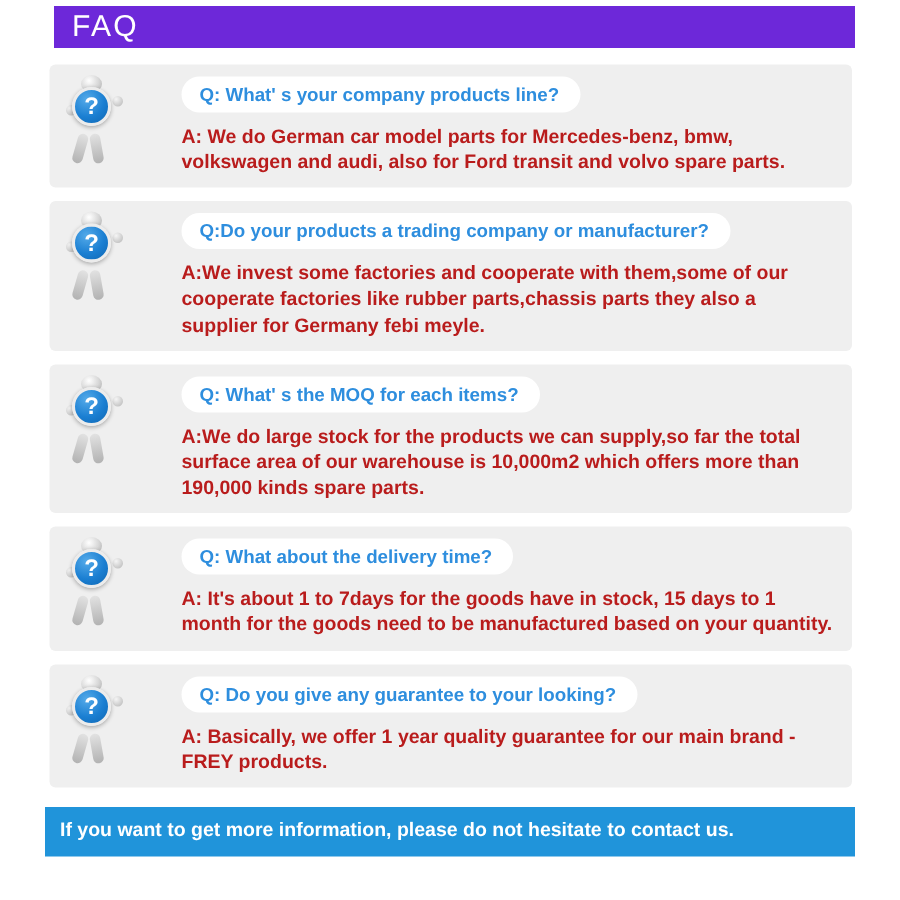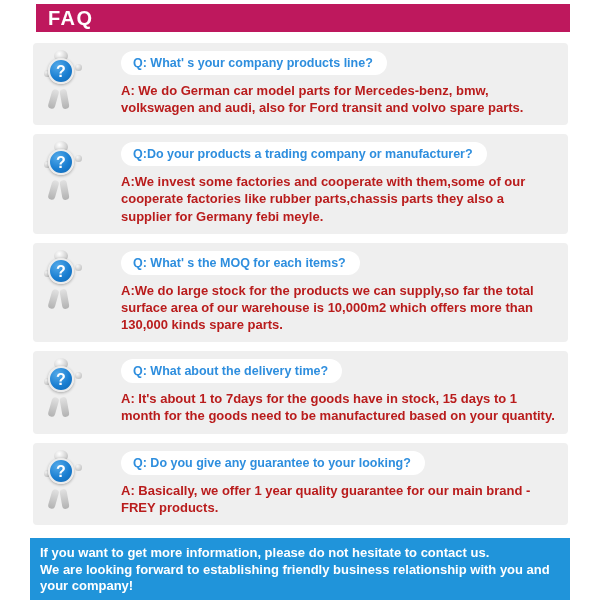--- a/index.html
+++ b/index.html
@@ -7,24 +7,24 @@
   body {
     background: #ffffff;
     font-family: "Liberation Sans", "DejaVu Sans", sans-serif;
     overflow: hidden;
     position: relative;
   }
   
   .faq-header {
     margin: 4px 30px 0 36px;
     height: 28px;
-    background: #be185d;
+    background: #6d28d9;
     color: #ffffff;
     font-size: 20px;
-    font-weight: bold;
+    font-weight: normal;
     letter-spacing: 1.5px;
     line-height: 28px;
     padding-left: 12px;
   }
   
   .faq-list { margin-top: 11px; }
   .faq-item {
     margin: 0 32px 9px 33px;
     background: #efefef;
     border-radius: 4px;
@@ -140,21 +140,21 @@
       <span class="fig-leg-l"></span>
       <span class="fig-leg-r"></span>
       <span class="fig-head"></span>
       <span class="fig-body"></span>
       <span class="fig-hand-l"></span>
       <span class="fig-hand-r"></span>
       <span class="fig-badge">?</span>
     </div>
     <div class="faq-content">
       <div class="q-bubble">Q: What' s the MOQ for each items?</div>
-      <div class="answer"> A:We do large stock for the products we can supply,so far the total surface area of our warehouse is 10,000m2 which offers more than 130,000 kinds spare parts.</div>
+      <div class="answer"> A:We do large stock for the products we can supply,so far the total surface area of our warehouse is 10,000m2 which offers more than 190,000 kinds spare parts.</div>
     </div>
   </div>
 
   <div class="faq-item">
     <div class="figure">
       <span class="fig-leg-l"></span>
       <span class="fig-leg-r"></span>
       <span class="fig-head"></span>
       <span class="fig-body"></span>
       <span class="fig-hand-l"></span>
@@ -180,14 +180,13 @@
     <div class="faq-content">
       <div class="q-bubble">Q: Do you give any guarantee to your looking?</div>
       <div class="answer">A: Basically, we offer 1 year quality guarantee for our main brand -FREY products.</div>
     </div>
   </div>
 
 </div>
 
 <div class="faq-footer">
   <div>If you want to get more information, please do not hesitate to contact us.</div>
-  <div>We are looking forward to establishing friendly business relationship with you and your company!</div>
 </div>
 
 </body></html>

